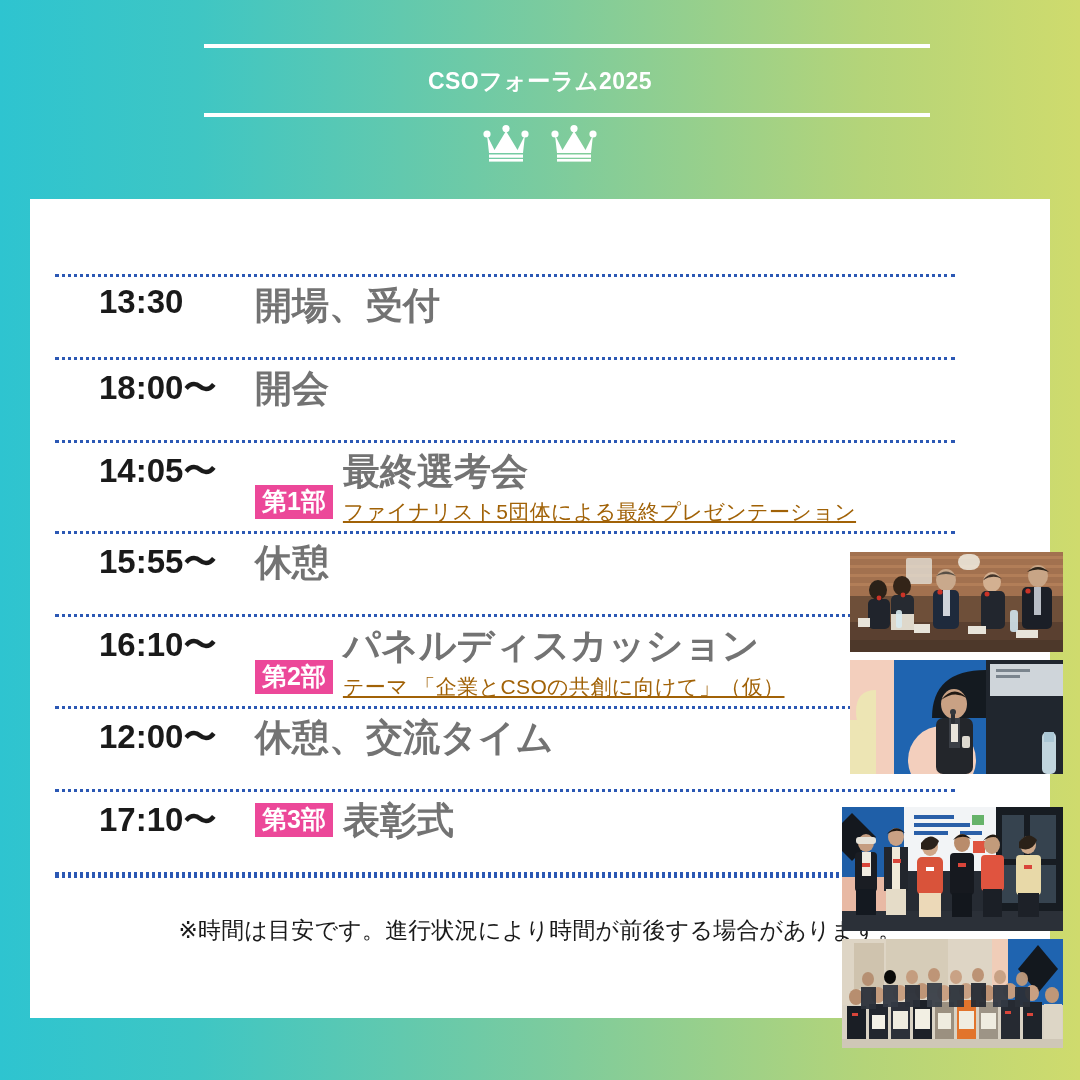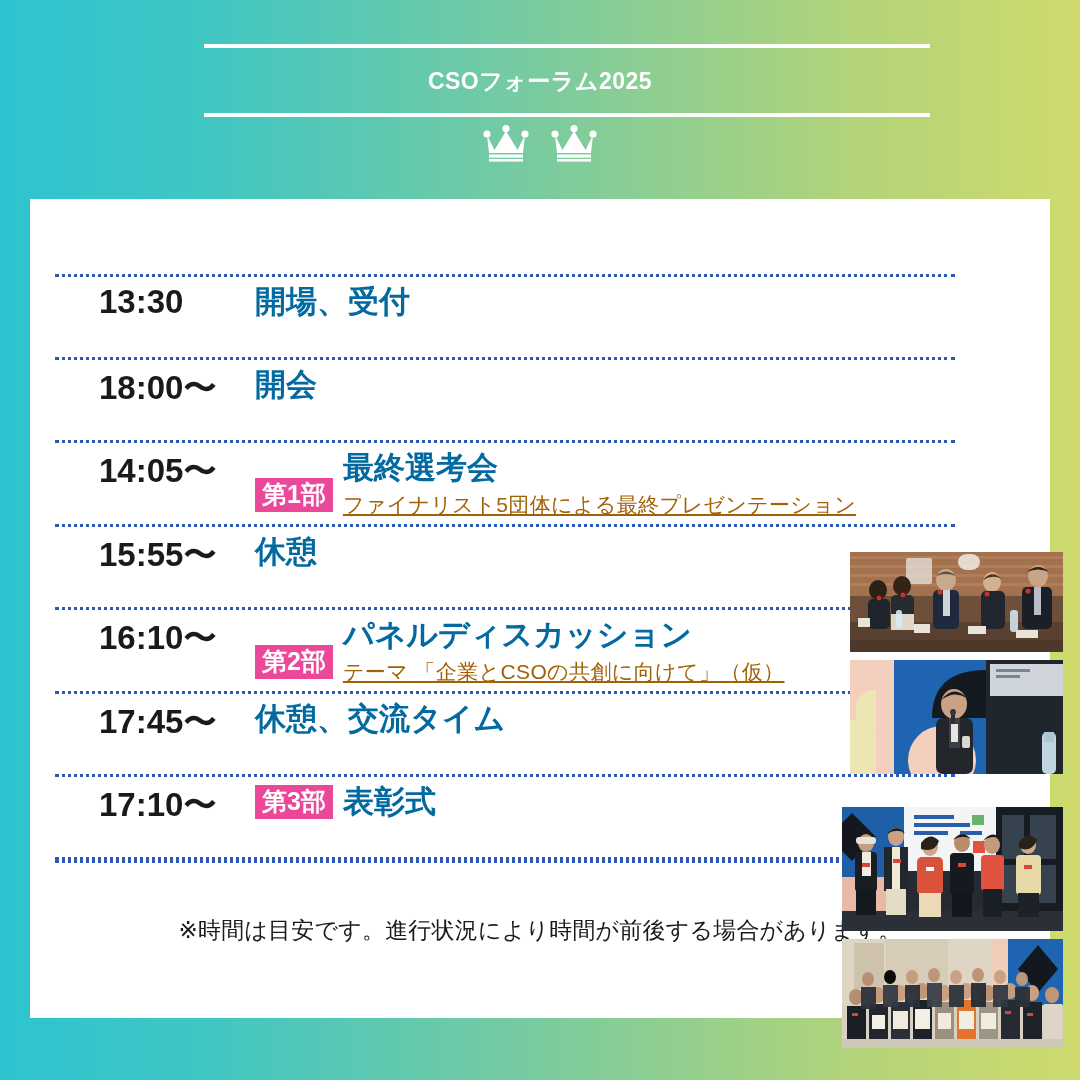--- a/index.html
+++ b/index.html
@@ -127,23 +127,23 @@
     padding: 4px 7px 5px 7px;
     line-height: 1;
     letter-spacing: 0px;
     white-space: nowrap;
     align-self: center;
   }
   .row-texts {
     min-width: 0;
   }
   .row-title {
-    font-size: 31px;
+    font-size: 37px;
     font-weight: bold;
-    color: #0369a1;
+    color: #737373;
     line-height: 1.22;
     white-space: nowrap;
   }
   .row-sub {
     font-size: 21px;
     font-weight: normal;
     color: #a16207;
     line-height: 1.3;
     margin-top: 4px;
     white-space: nowrap;
@@ -259,21 +259,21 @@
         <div class="row-body">
           <span class="badge">第2部</span>
           <div class="row-texts">
             <div class="row-title">パネルディスカッション</div>
             <div class="row-sub">テーマ 「企業とCSOの共創に向けて」（仮）</div>
           </div>
         </div>
       </div>
       <div class="sep"></div>
       <div class="row">
-        <div class="row-time">17:45〜</div>
+        <div class="row-time">12:00〜</div>
         <div class="row-body">
           <div class="row-texts">
             <div class="row-title">休憩、交流タイム</div>
           </div>
         </div>
       </div>
       <div class="sep"></div>
       <div class="row with-badge">
         <div class="row-time">17:10〜</div>
         <div class="row-body">

